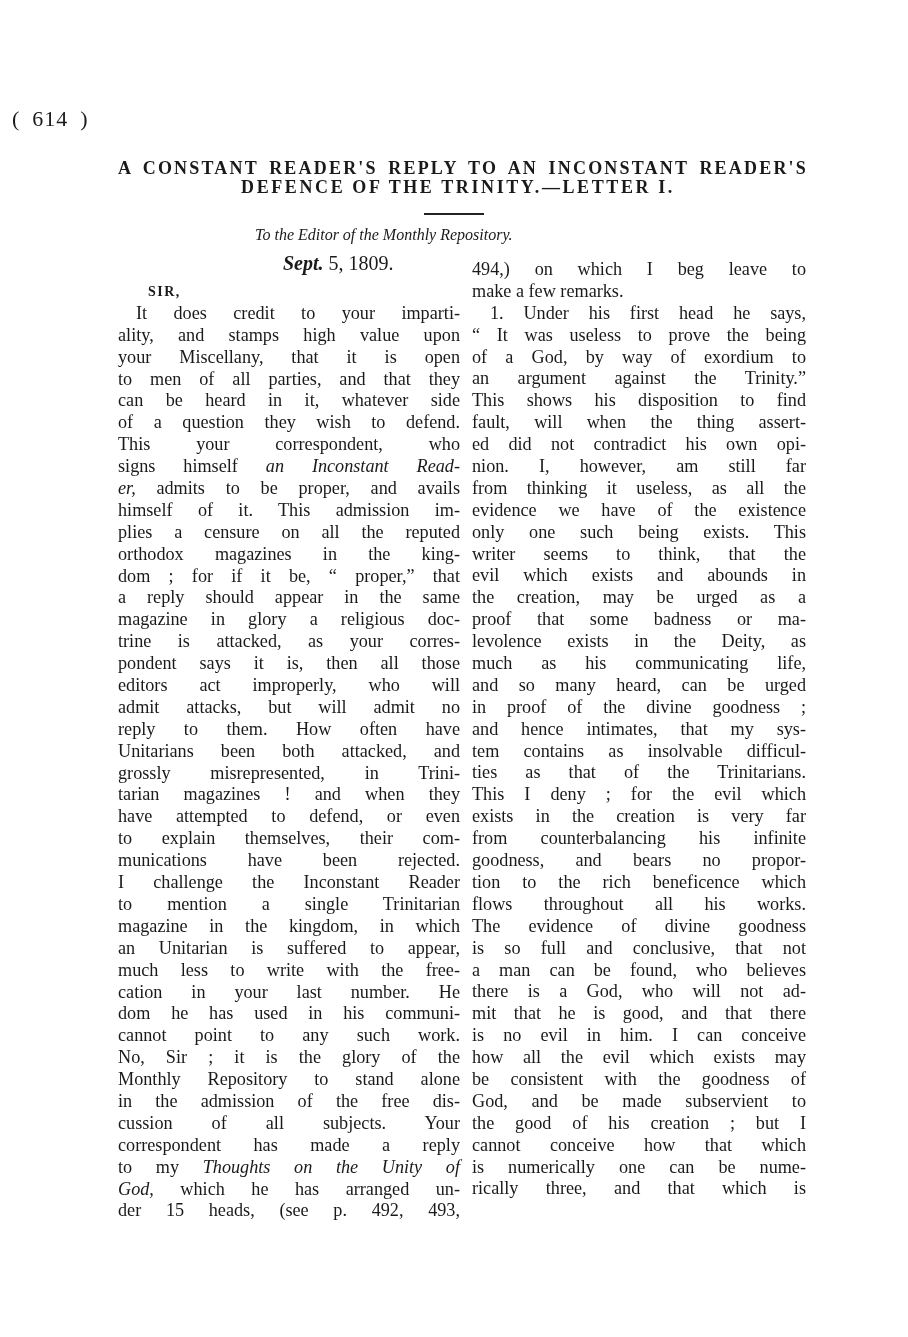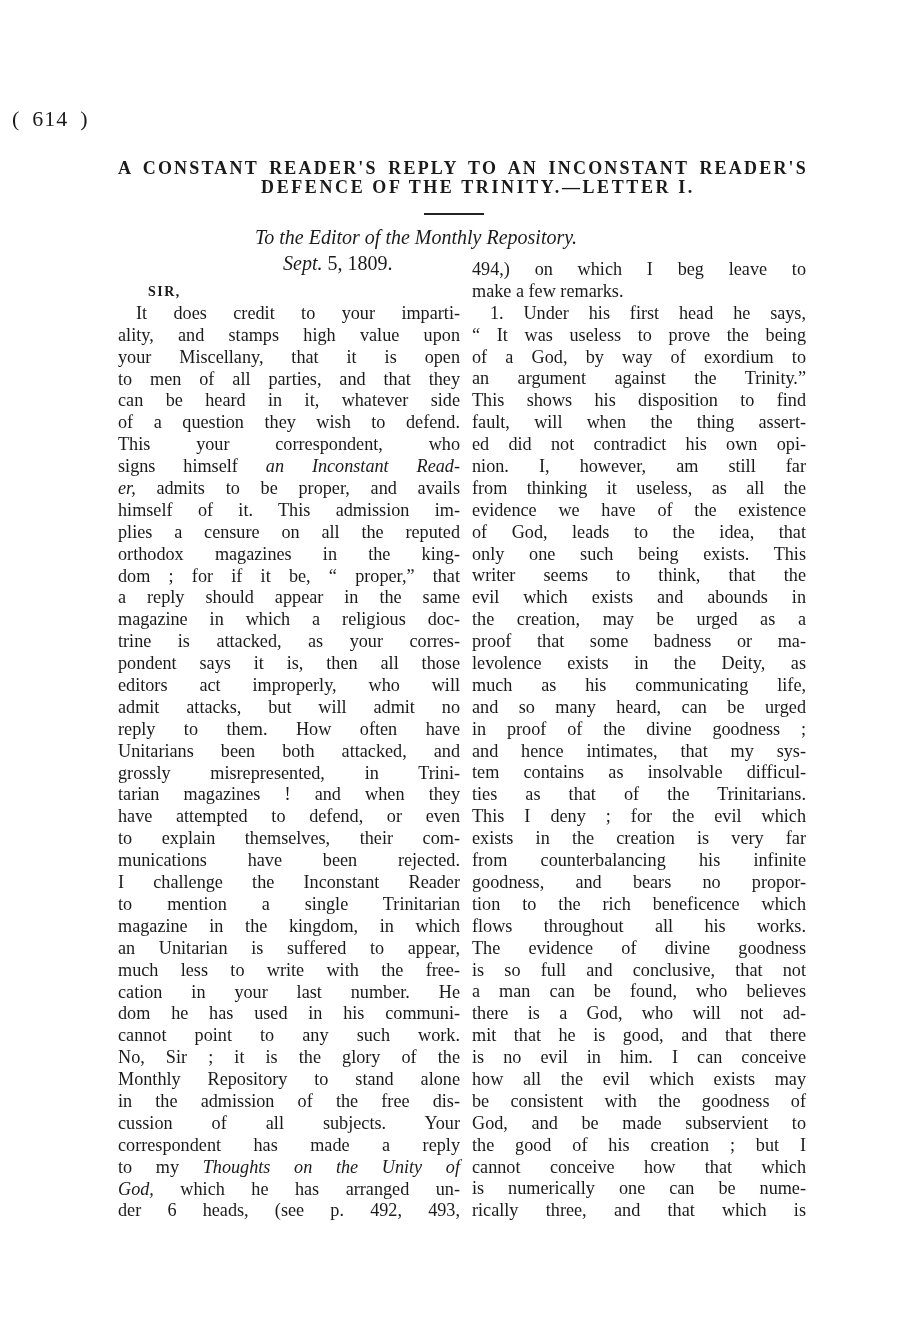--- a/index.html
+++ b/index.html
@@ -6,25 +6,25 @@
   body { width: 908px; height: 1337px; position: relative; overflow: hidden;
          font-family: "Liberation Serif", "DejaVu Serif", serif; color: #1a1a1a; }
   .page { position: absolute; left: 0; top: 0; width: 908px; height: 1337px; }
   .running-head { position: absolute; top: 106px; left: 0; width: 908px; 
          font-size: 22px; letter-spacing: 1px; }
   .running-head .paren { display: inline-block; margin: 0 12px; }
   .title { position: absolute; left: 118px; width: 690px; font-weight: bold;
          font-size: 18px; letter-spacing: 2.2px; text-align: justify; text-align-last: justify;
          font-variant: small-caps; text-transform: uppercase; }
   .title.l1 { top: 158px; }
-  .title.l2 { top: 177px; left: 258px; width: 440px; text-align: right; text-align-last: center; letter-spacing: 2.6px; }
+  .title.l2 { top: 177px; left: 238px; width: 440px; text-align: right; text-align-last: center; letter-spacing: 2.6px; }
   .rule { position: absolute; top: 213px; left: 424px; width: 60px; height: 2px; background: #222; }
-  .salutation { position: absolute; top: 226px; left: 255px; font-style: italic; font-size: 20px; white-space: nowrap; }
+  .salutation { position: absolute; top: 226px; left: 255px; font-style: italic; font-size: 16px; white-space: nowrap; }
   .dateline { position: absolute; top: 252px; left: 283px; font-size: 20px; white-space: nowrap; }
-  .dateline .it { font-style: italic; }
+  .dateline .it { font-style: italic; font-weight: bold; }
   .col { position: absolute; font-size: 18.2px; line-height: 21.9px; }
   .col.left { left: 118px; width: 342px; top: 281px; }
   .col.right { left: 472px; width: 334px; top: 259px; }
   .ln { display: block; white-space: nowrap; text-align: justify; text-align-last: justify; height: 21.9px; }
   .ln.last { text-align-last: left; }
   .ln.ind { padding-left: 18px; }
   .sir { font-weight: bold; font-size: 14px; letter-spacing: 1.5px; padding-left: 30px; text-align-last: left; }
   i { font-style: italic; }
 </style>
 </head>
@@ -55,21 +55,21 @@
     <span class="ln">can be heard in it, whatever side</span>
     <span class="ln">of a question they wish to defend.</span>
     <span class="ln">This your correspondent, who</span>
     <span class="ln"><span>signs himself </span><i>an Inconstant Read-</i></span>
     <span class="ln"><i>er,</i><span> admits to be proper, and avails</span></span>
     <span class="ln">himself of it.   This admission im-</span>
     <span class="ln">plies a censure on all the reputed</span>
     <span class="ln">orthodox magazines in the king-</span>
     <span class="ln">dom ; for if it be, “ proper,” that</span>
     <span class="ln">a reply should appear in the same</span>
-    <span class="ln">magazine in which a religious doc-</span>
+    <span class="ln">magazine in glory a religious doc-</span>
     <span class="ln">trine is attacked, as your corres-</span>
     <span class="ln">pondent says it is, then all those</span>
     <span class="ln">editors act improperly, who will</span>
     <span class="ln">admit attacks, but will admit no</span>
     <span class="ln">reply to them.   How often have</span>
     <span class="ln">Unitarians been both attacked, and</span>
     <span class="ln">grossly misrepresented, in Trini-</span>
     <span class="ln">tarian magazines ! and when they</span>
     <span class="ln">have attempted to defend, or even</span>
     <span class="ln">to explain themselves, their com-</span>
@@ -82,37 +82,36 @@
     <span class="ln">cation in your last number.   He</span>
     <span class="ln">dom he has used in his communi-</span>
     <span class="ln">cannot point to any such work.</span>
     <span class="ln">No, Sir ; it is the glory of the</span>
     <span class="ln">Monthly Repository to stand alone</span>
     <span class="ln">in the admission of the free dis-</span>
     <span class="ln">cussion of all subjects.   Your</span>
     <span class="ln">correspondent has made a reply</span>
     <span class="ln"><span>to my </span><i>Thoughts on the Unity of</i></span>
     <span class="ln"><i>God,</i><span> which he has arranged un-</span></span>
-    <span class="ln">der 6 heads, (see p. 492, 493,</span>
+    <span class="ln">der 15 heads, (see p. 492, 493,</span>
   </div>
 
   <div class="col right">
     <span class="ln">494,) on which I beg leave to</span>
     <span class="ln last">make a few remarks.</span>
     <span class="ln ind">1. Under his first head he says,</span>
     <span class="ln">“ It was useless to prove the being</span>
     <span class="ln">of a God, by way of exordium to</span>
     <span class="ln">an argument against the Trinity.”</span>
     <span class="ln">This shows his disposition to find</span>
     <span class="ln">fault, will when the thing assert-</span>
     <span class="ln">ed did not contradict his own opi-</span>
     <span class="ln">nion.   I, however, am still far</span>
     <span class="ln">from thinking it useless, as all the</span>
     <span class="ln">evidence we have of the existence</span>
-    <span class="ln">of God, leads to the idea, that</span>
     <span class="ln">only one such being exists.   This</span>
     <span class="ln">writer seems to think, that the</span>
     <span class="ln">evil which exists and abounds in</span>
     <span class="ln">the creation, may be urged as a</span>
     <span class="ln">proof that some badness or ma-</span>
     <span class="ln">levolence exists in the Deity, as</span>
     <span class="ln">much as his communicating life,</span>
     <span class="ln">and so many heard, can be urged</span>
     <span class="ln">in proof of the divine goodness ;</span>
     <span class="ln">and hence intimates, that my sys-</span>

